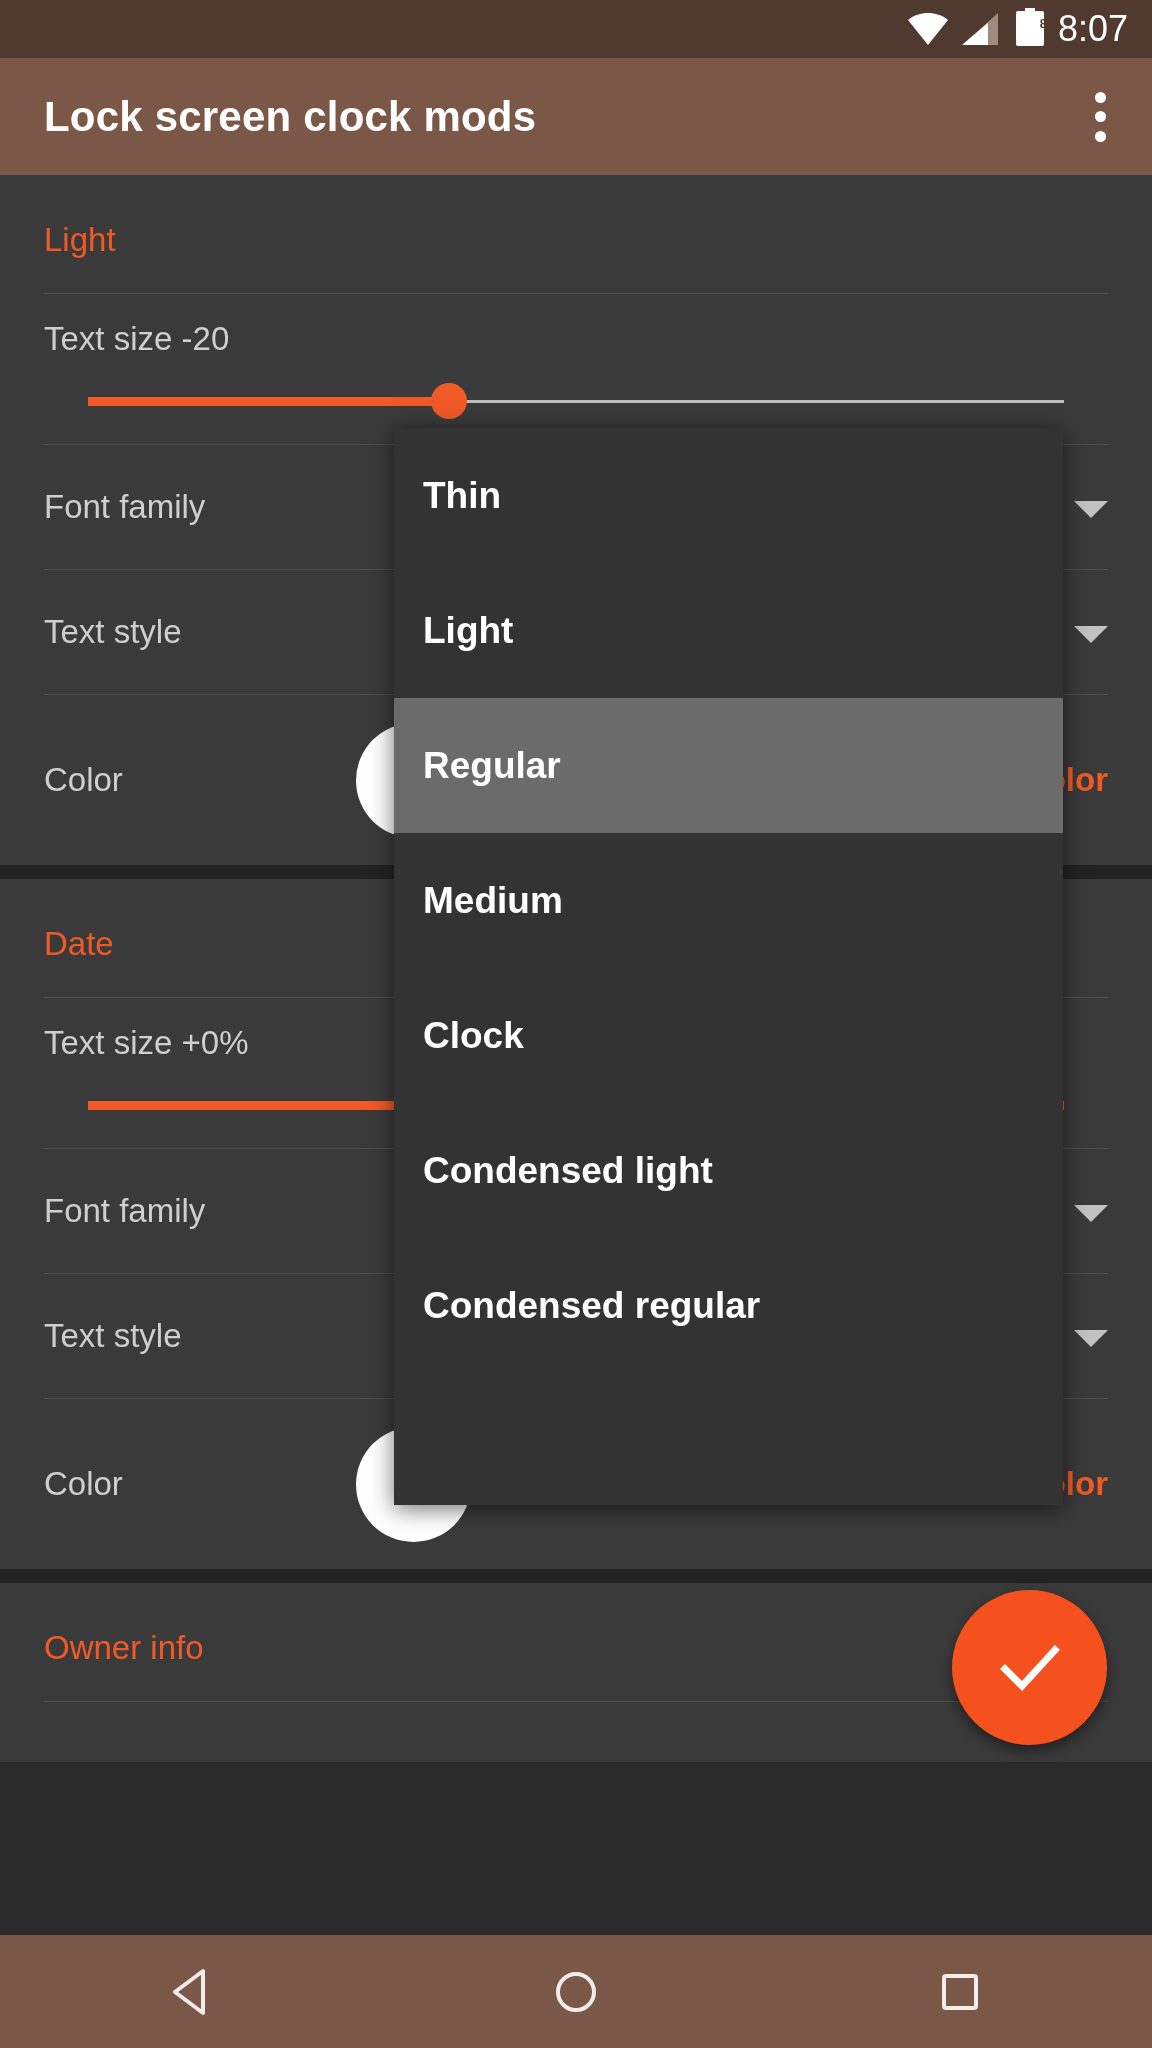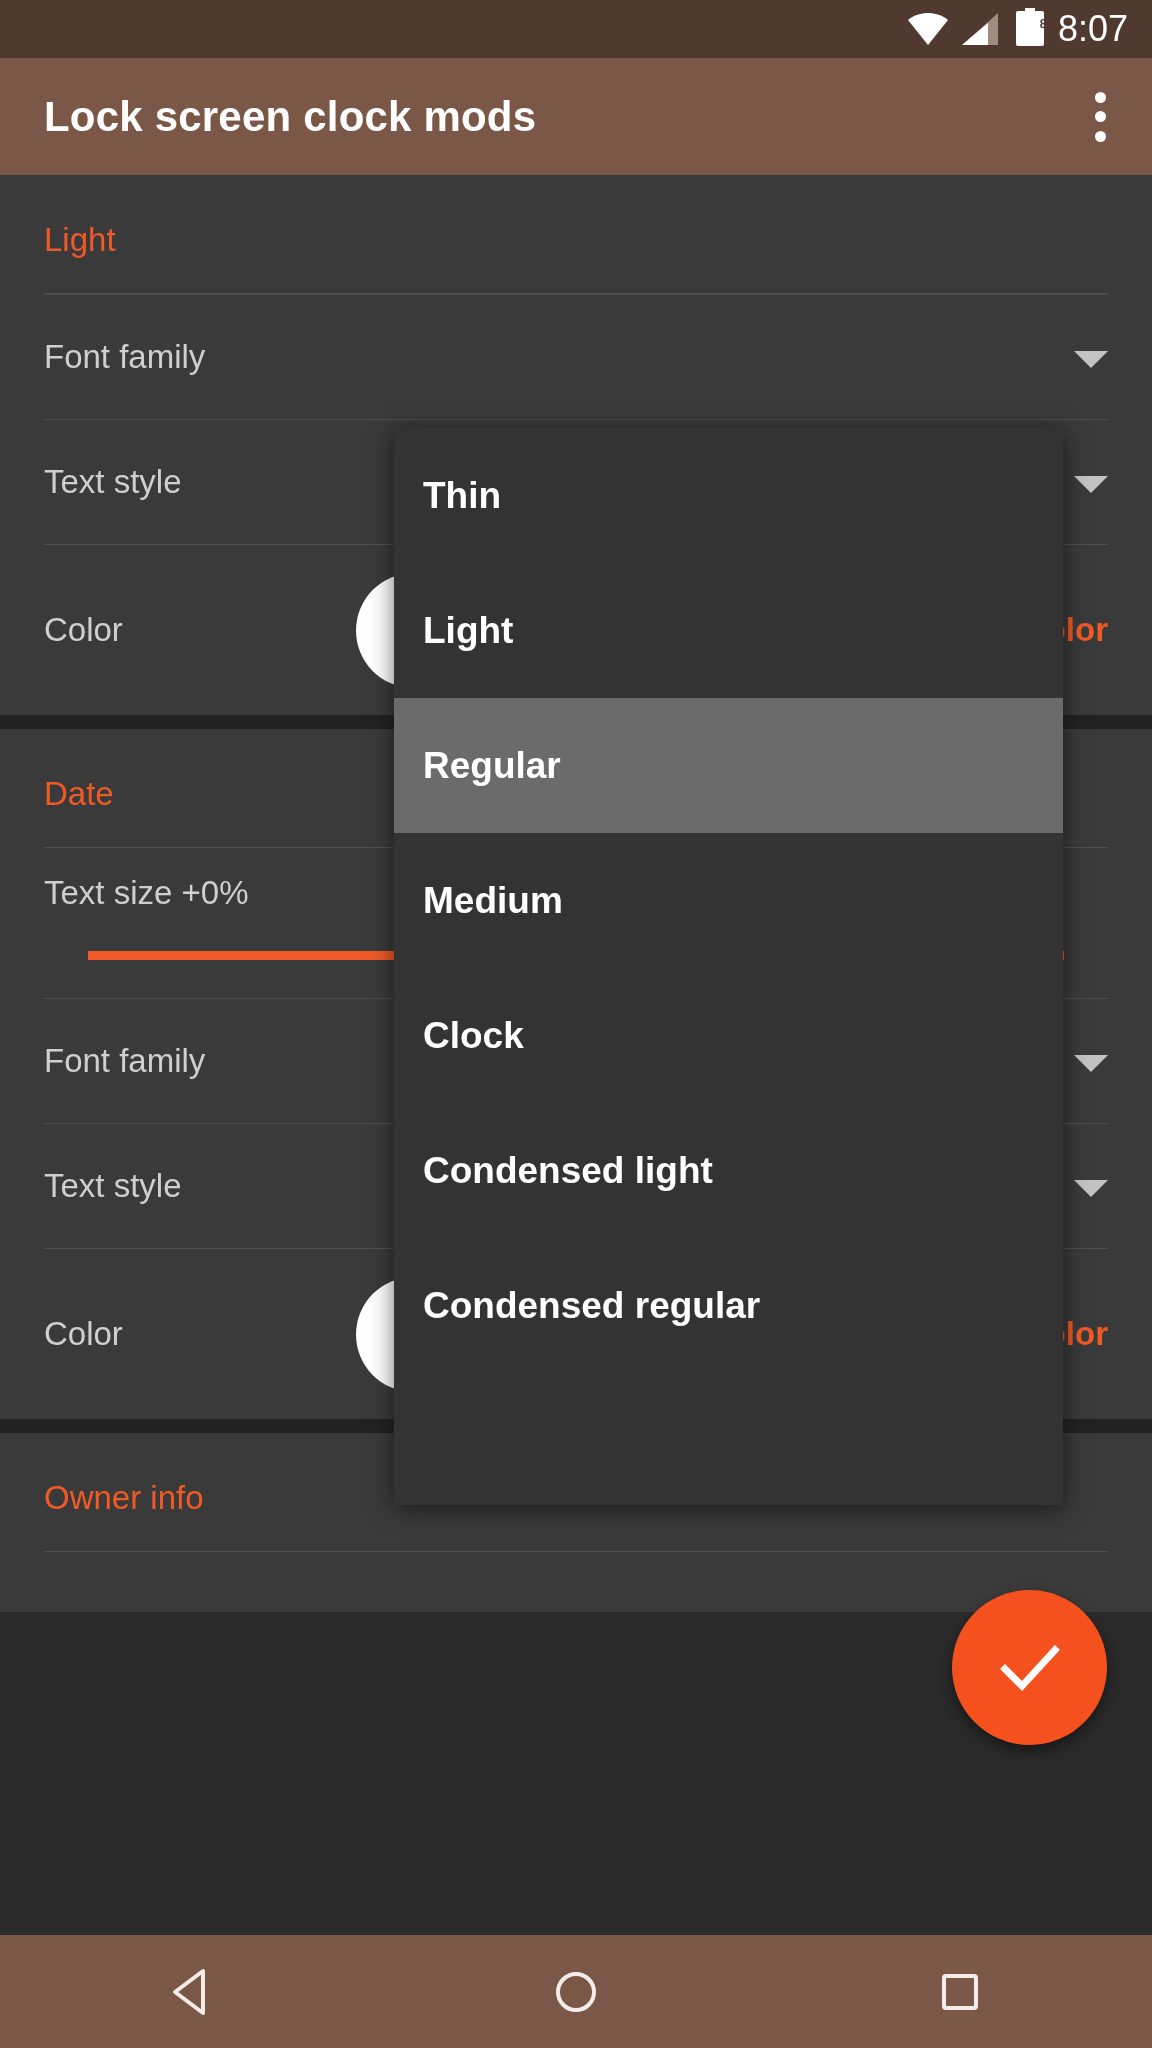--- a/index.html
+++ b/index.html
@@ -216,20 +216,28 @@
     </div>
   </div>
 
   <div id="content">
 
     <div class="card">
       <div class="section-header">Light</div>
       <div style="height:34px"></div>
       <div class="divider"></div>
 
+      <div style="padding-top:26px">
+        <div style="padding:0 44px" class="row-label">Text size -20</div>
+        <div class="slider-wrap">
+          <div class="slider-track-bg"></div>
+          <div class="slider-track-fill" id="clock-slider-fill" style="width: 37%;"></div>
+          <div class="slider-thumb" id="clock-slider-thumb" style="left: 37%;"></div>
+        </div>
+      </div>
       <div class="divider"></div>
 
       <div class="row">
         <span class="row-label">Font family</span>
         <span class="spinner-arrow"></span>
       </div>
       <div class="divider"></div>
 
       <div class="row">
         <span class="row-label">Text style</span>

